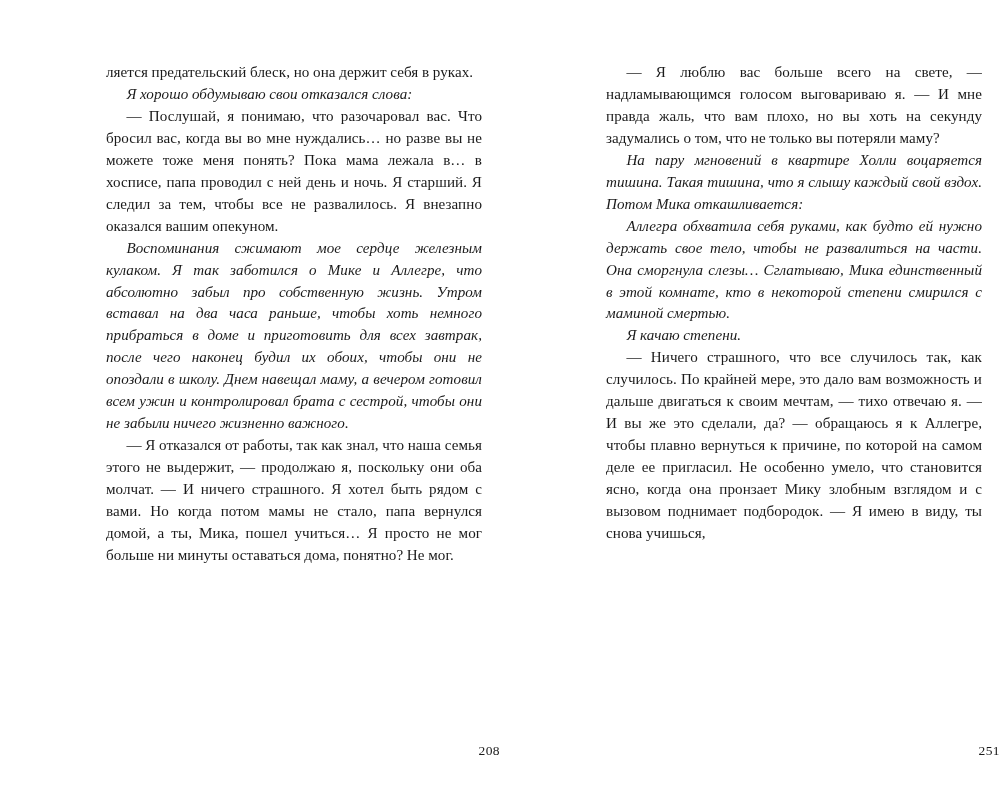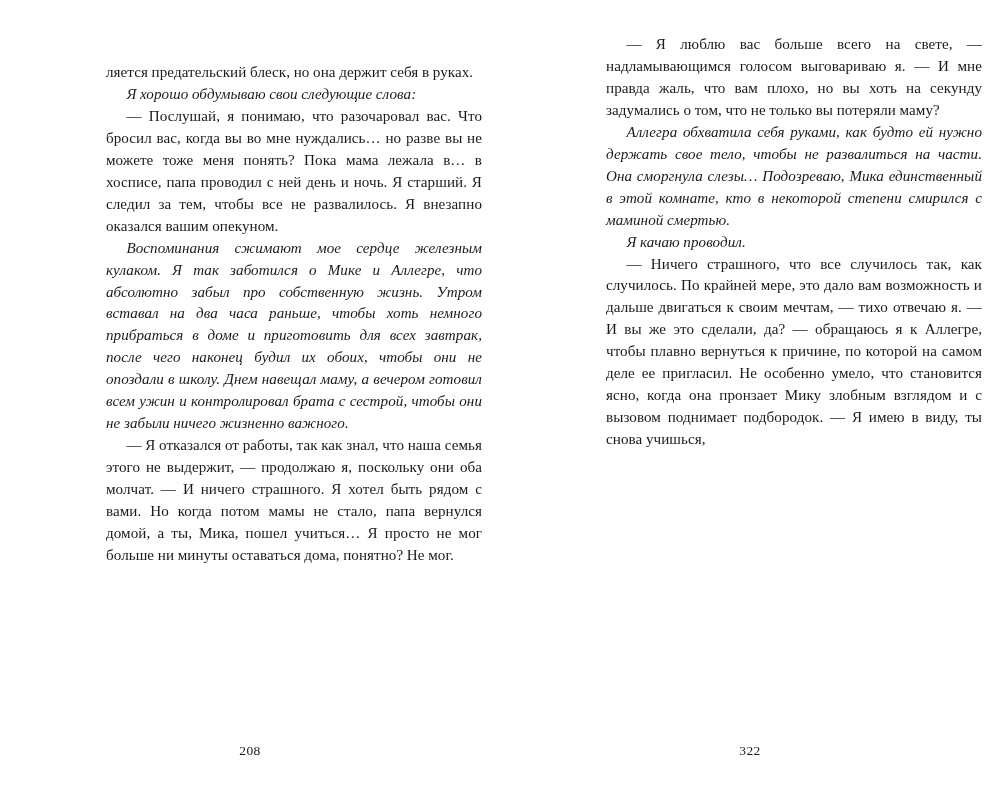--- a/index.html
+++ b/index.html
@@ -24,21 +24,21 @@
   .page {
     position: relative;
     width: 500px;
     height: 797px;
     box-sizing: border-box;
   }
   .page-left {
     padding: 62px 62px 0 62px;
   }
   .page-right {
-    padding: 34px 62px 0 62px;
+    padding: 62px 62px 0 62px;
   }
   .textblock {
     width: 100%;
     margin-left: 44px;
   }
   .textblock p {
     margin: 0;
     font-size: 15.1px;
     line-height: 1.455;
     text-align: justify;
@@ -51,21 +51,21 @@
     text-indent: 0;
   }
   .textblock p.italic {
     font-style: italic;
   }
   .folio {
     position: absolute;
     bottom: 38px;
     left: 0;
     width: 100%;
-    text-align: center;
+    text-align: right;
     font-size: 13.5px;
     color: #1a1a1a;
     letter-spacing: 0.4px;
   }
   .gutter {
     position: absolute;
     top: 0;
     left: 499px;
     width: 2px;
     height: 797px;
@@ -73,33 +73,34 @@
   }
 </style>
 </head>
 <body>
 
 <div class="spread">
 
   <div class="page page-left">
     <div class="textblock">
       <p class="noindent">ляется предательский блеск, но она держит себя в руках.</p>
-      <p class="italic">Я хорошо обдумываю свои следующие слова:</p>
+      <p class="italic">Я хорошо обдумываю свои отказался слова:</p>
       <p>— Послушай, я понимаю, что разочаровал вас. Что бросил вас, когда вы во мне нуждались… но разве вы не можете тоже меня понять? Пока мама лежала в… в хосписе, папа проводил с ней день и ночь. Я старший. Я следил за тем, чтобы все не развалилось. Я внезапно оказался вашим опекуном.</p>
       <p class="italic">Воспоминания сжимают мое сердце железным кулаком. Я так заботился о Мике и Аллегре, что абсолютно забыл про собственную жизнь. Утром вставал на два часа раньше, чтобы хоть немного прибраться в доме и приготовить для всех завтрак, после чего наконец будил их обоих, чтобы они не опоздали в школу. Днем навещал маму, а вечером готовил всем ужин и контролировал брата с сестрой, чтобы они не забыли ничего жизненно важного.</p>
       <p>— Я отказался от работы, так как знал, что наша семья этого не выдержит, — продолжаю я, поскольку они оба молчат. — И ничего страшного. Я хотел быть рядом с вами. Но когда потом мамы не стало, папа вернулся домой, а ты, Мика, пошел учиться… Я просто не мог больше ни минуты оставаться дома, понятно? Не мог.</p>
     </div>
     <div class="folio">208</div>
   </div>
 
   <div class="gutter"></div>
 
   <div class="page page-right">
     <div class="textblock">
       <p>— Я люблю вас больше всего на свете, — надламывающимся голосом выговариваю я. — И мне правда жаль, что вам плохо, но вы хоть на секунду задумались о том, что не только вы потеряли маму?</p>
-      <p class="italic">Аллегра обхватила себя руками, как будто ей нужно держать свое тело, чтобы не развалиться на части. Она сморгнула слезы… Подозреваю, Мика единственный в этой комнате, кто в некоторой степени смирился с маминой смертью.</p>
-      <p class="italic">Я качаю проводил.</p>
+      <p class="italic">На пару мгновений в квартире Холли воцаряется тишина. Такая тишина, что я слышу каждый свой вздох. Потом Мика откашливается:</p>
+      <p class="italic">Аллегра обхватила себя руками, как будто ей нужно держать свое тело, чтобы не развалиться на части. Она сморгнула слезы… Сглатываю, Мика единственный в этой комнате, кто в некоторой степени смирился с маминой смертью.</p>
+      <p class="italic">Я качаю степени.</p>
       <p>— Ничего страшного, что все случилось так, как случилось. По крайней мере, это дало вам возможность и дальше двигаться к своим мечтам, — тихо отвечаю я. — И вы же это сделали, да? — обращаюсь я к Аллегре, чтобы плавно вернуться к причине, по которой на самом деле ее пригласил. Не особенно умело, что становится ясно, когда она пронзает Мику злобным взглядом и с вызовом поднимает подбородок. — Я имею в виду, ты снова учишься,</p>
     </div>
-    <div class="folio">322</div>
+    <div class="folio">251</div>
   </div>
 
 </div>
 
 </body></html>

